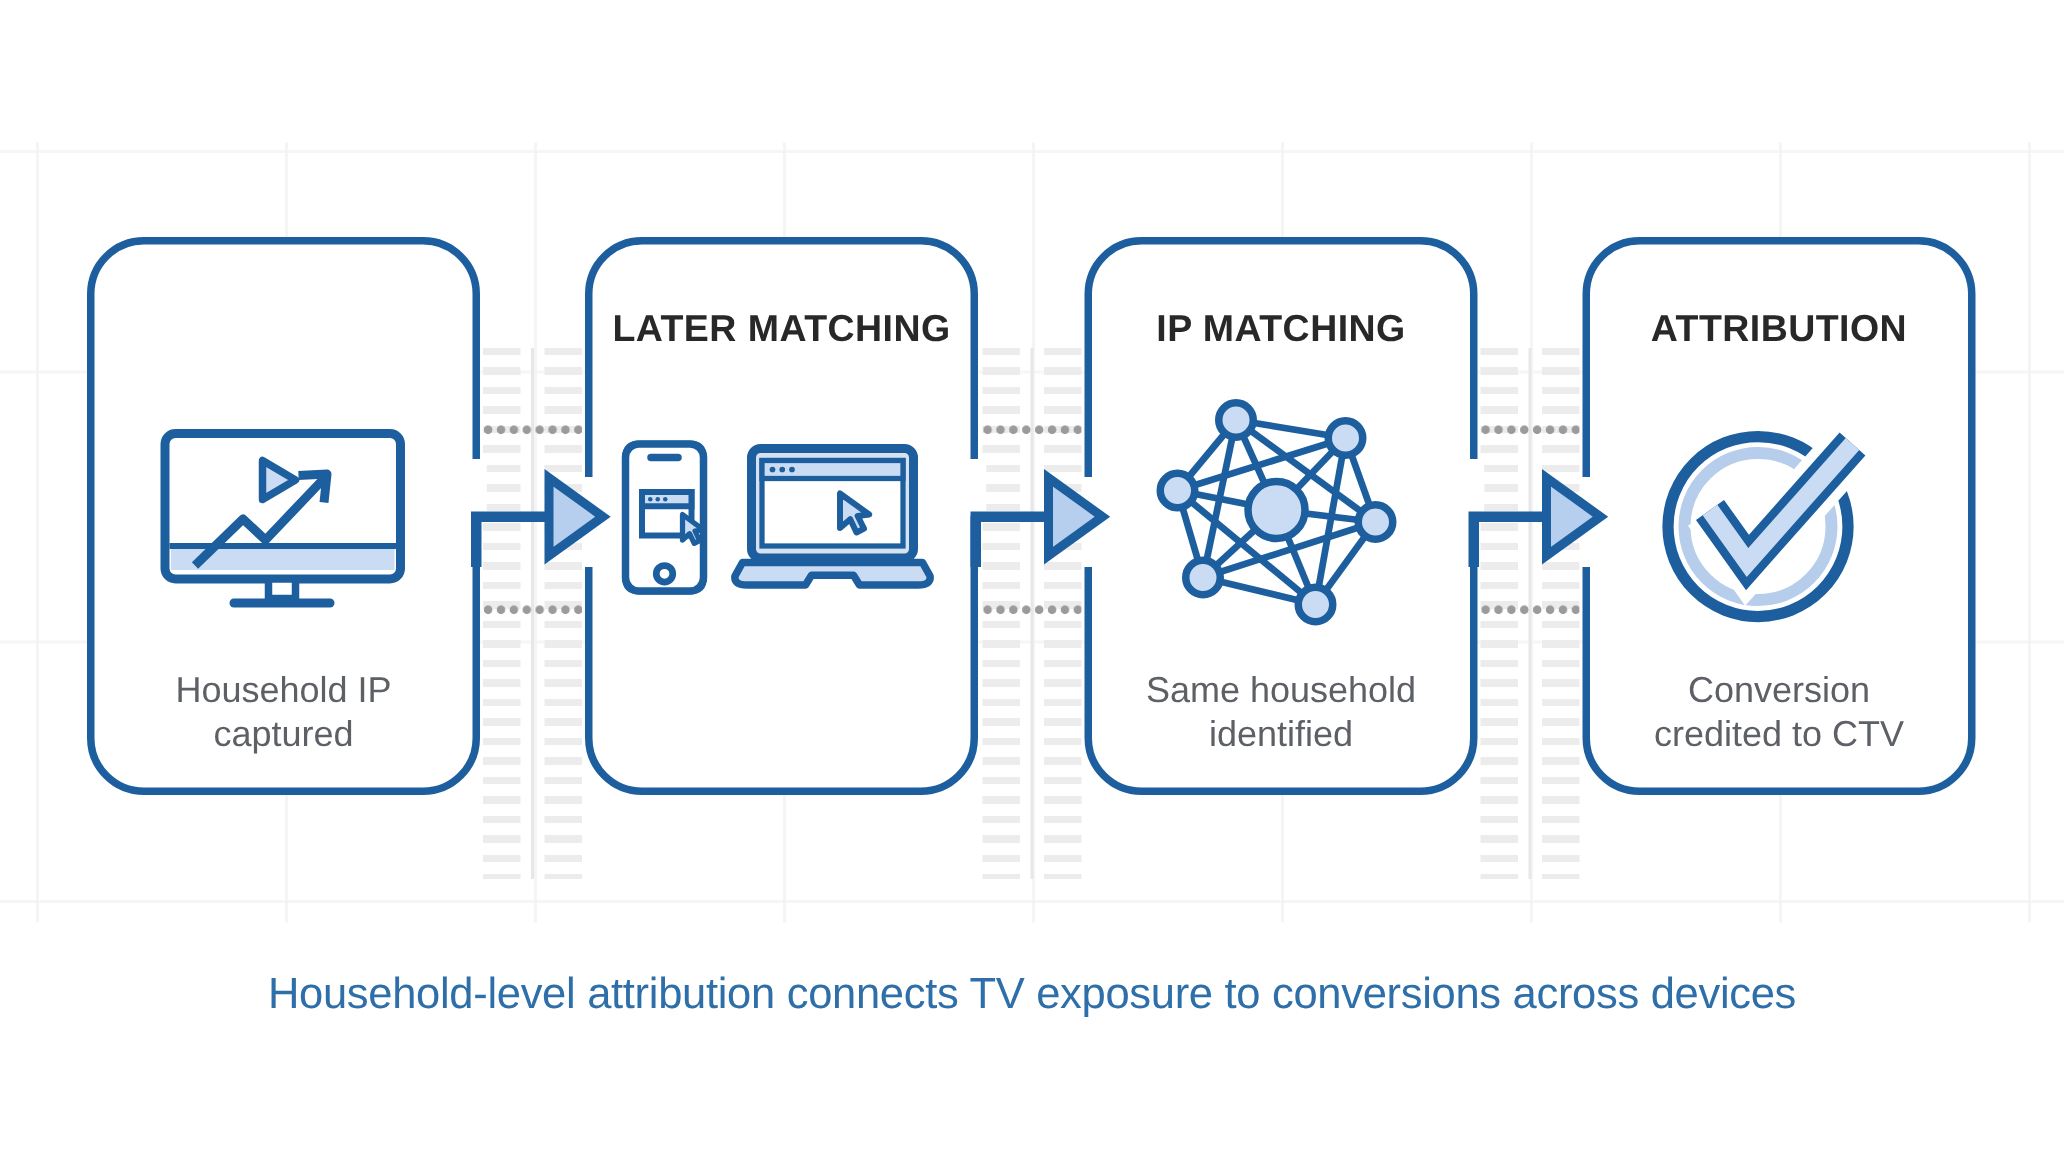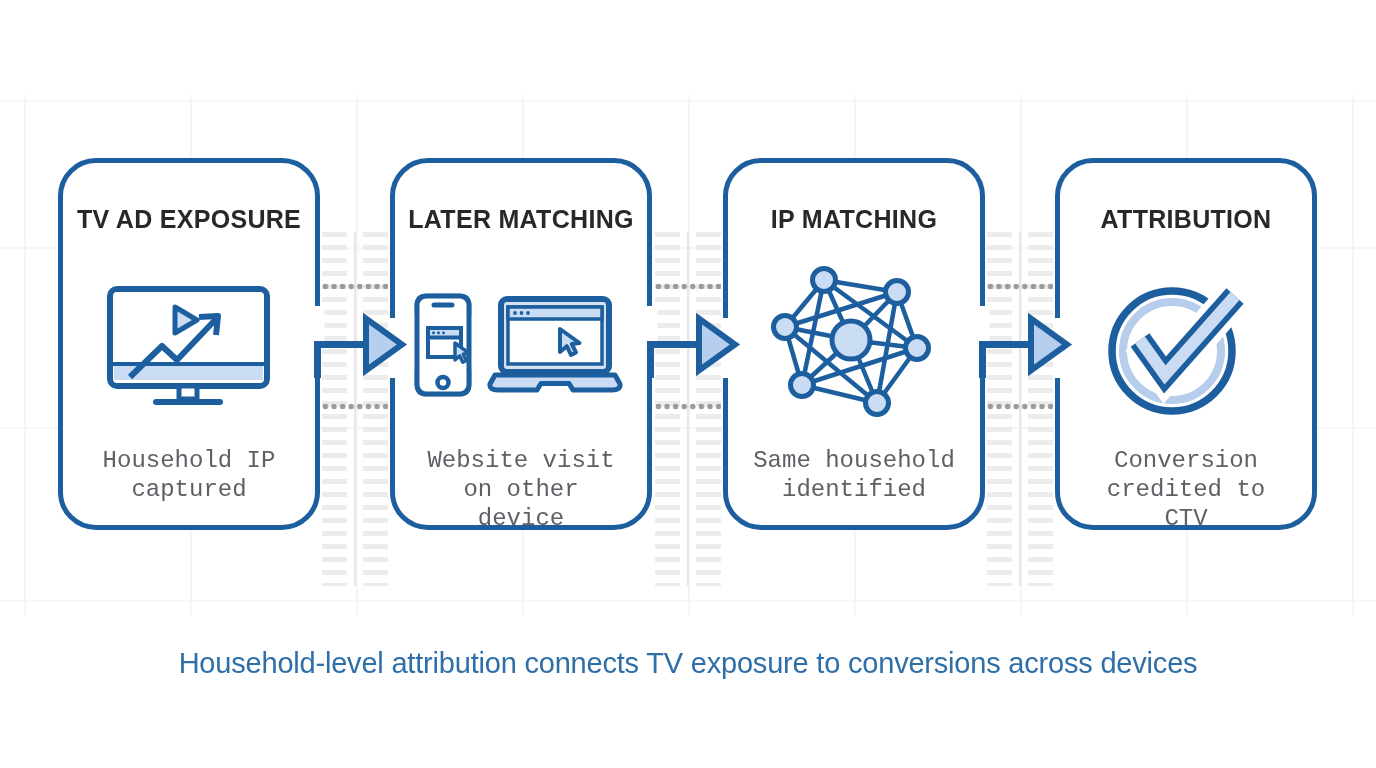--- a/index.html
+++ b/index.html
@@ -39,21 +39,21 @@
     position:absolute;top:42px;left:0;width:100%;margin:0;text-align:center;
     font-size:25px;font-weight:700;letter-spacing:.3px;color:var(--title);
   }
   .card-icon{position:absolute;left:50%;transform:translateX(-50%);}
   .icon-tv{top:122px;}
   .icon-devices{top:128px;}
   .icon-network{top:102px;}
   .icon-check{top:115px;}
   .card-caption{
     position:absolute;top:283px;left:50%;transform:translateX(-50%);width:212px;margin:0;
-    text-align:center;font-size:24px;line-height:29px;color:var(--caption);font-family:Liberation Mono, monospace;
+    text-align:center;font-size:24px;line-height:29px;color:var(--caption);
   }
   
   .flow-arrow{position:absolute;top:300px;width:100px;height:96px;overflow:visible;z-index:5;}
   
   .ln{stroke:var(--stroke);fill:none;}
   .fw{fill:#fff;stroke:var(--stroke);}
   .fl{fill:var(--fill_light);stroke:var(--stroke);}
   .fg{fill:var(--fill_gray);stroke:var(--stroke);}
   .flb{fill:var(--fill_light);}
   .dk{fill:var(--stroke);}
@@ -95,21 +95,20 @@
   </div>
 
   <div class="dot-row" style="left:322px;top:283px"></div>
   <div class="dot-row" style="left:322px;top:403px"></div>
   <div class="dot-row" style="left:655px;top:283px"></div>
   <div class="dot-row" style="left:655px;top:403px"></div>
   <div class="dot-row" style="left:987px;top:283px"></div>
   <div class="dot-row" style="left:987px;top:403px"></div>
 
   <section class="card" style="left:58px">
-    <h2 class="card-title">TV AD EXPOSURE</h2>
     <div class="card-icon icon-tv">
       <svg width="166" height="124" viewBox="0 0 166 124" style="overflow:visible">
         <rect class="fw" x="4" y="4" width="157" height="97" rx="7" stroke-width="6"></rect>
         <rect class="flb" x="8" y="79" width="149" height="16"></rect>
         <line class="ln" x1="7" y1="79" x2="158" y2="79" stroke-width="4"></line>
         <rect class="fw" x="73" y="101" width="18" height="13" stroke-width="5"></rect>
         <line class="ln" x1="50" y1="117" x2="114" y2="117" stroke-width="6" stroke-linecap="round"></line>
         <polyline class="ln" points="24,92 56,61 71,75 110,34" stroke-width="6" stroke-linejoin="round"></polyline>
         <polyline class="ln" points="93,32 112,31 110,50" stroke-width="6" stroke-linejoin="round"></polyline>
         <polygon class="fl" points="69,22 69,48 91,35" stroke-width="5" stroke-linejoin="round"></polygon>
@@ -138,21 +137,20 @@
         <rect class="fg" x="90" y="8" width="108" height="73" rx="6" stroke-width="6" style="fill:#d7e2f1"></rect>
         <rect class="fw" x="97" y="16" width="94" height="57" stroke-width="3.5"></rect>
         <rect class="fl" x="97" y="16" width="94" height="12" stroke-width="3.5"></rect>
         <circle class="dk" cx="104" cy="22" r="1.9"></circle>
         <circle class="dk" cx="110.5" cy="22" r="1.9"></circle>
         <circle class="dk" cx="117" cy="22" r="1.9"></circle>
         <polygon class="fl" points="149,38 149,61 155.8,55.2 160,64 165,61.4 160.8,53 168.5,52" stroke-width="4" stroke-linejoin="round"></polygon>
         <path class="fl" d="M84 84 H204 L209 93 Q210 99 201 99 H162 L158 92.5 H130 L126 99 H87 Q78 99 79 93 Z" stroke-width="5" stroke-linejoin="round"></path>
       </svg>
     </div>
-    <p class="card-caption">Website visit on other device</p>
   </section>
 
   <section class="card" style="left:1055px">
     <h2 class="card-title">ATTRIBUTION</h2>
     <div class="card-icon icon-check">
       <svg width="156" height="142" viewBox="0 0 156 142" style="overflow:visible">
         <circle class="ln" cx="64" cy="73" r="60" stroke-width="7.5"></circle>
         <circle class="ring2" cx="64" cy="73" r="49" stroke-width="8"></circle>
         <path class="halo" d="M32 62 L57 97 L127 18" stroke-width="36" stroke-linejoin="miter"></path>
         <path class="ln" d="M32 62 L57 97 L127 18" stroke-width="23" stroke-linejoin="miter"></path>

